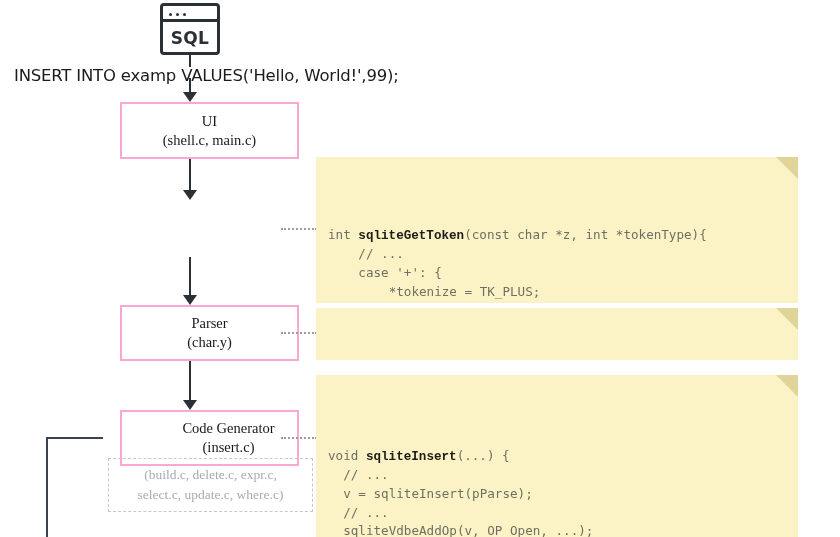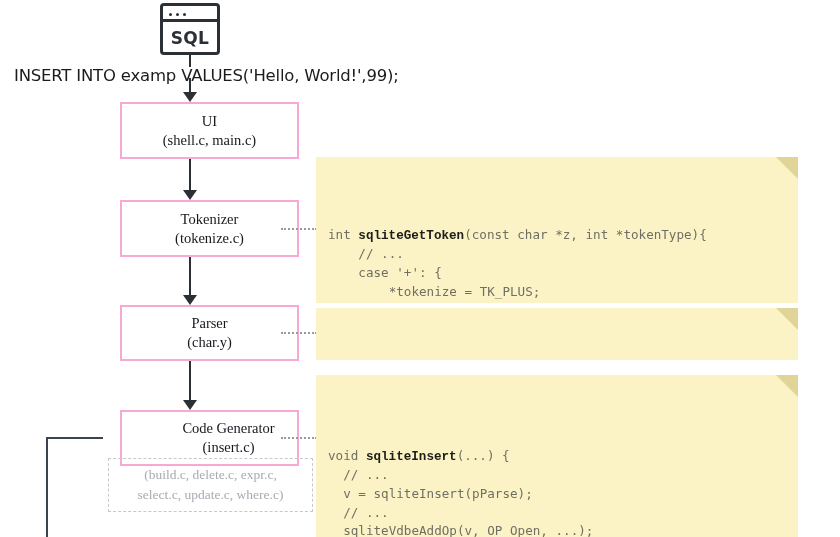--- a/index.html
+++ b/index.html
@@ -246,24 +246,20 @@
   <div class="arrow-head" id="arrow-ui"></div>
 
   <div class="flow-box" id="box-ui">
     <div class="line1">UI</div>
     <div class="line2">(shell.c, main.c)</div>
   </div>
 
   <div class="v-conn" id="conn-ui-token"></div>
   <div class="arrow-head" id="arrow-token"></div>
 
-  <div class="flow-box" id="box-token">
-    <div class="line1">Tokenizer</div>
-    <div class="line2">(tokenize.c)</div>
-  </div>
 
   <div class="v-conn" id="conn-token-par"></div>
   <div class="arrow-head" id="arrow-parser"></div>
 
   <div class="flow-box" id="box-parser">
     <div class="line1">Parser</div>
     <div class="line2">(char.y)</div>
   </div>
 
   <div class="v-conn" id="conn-par-code"></div>

